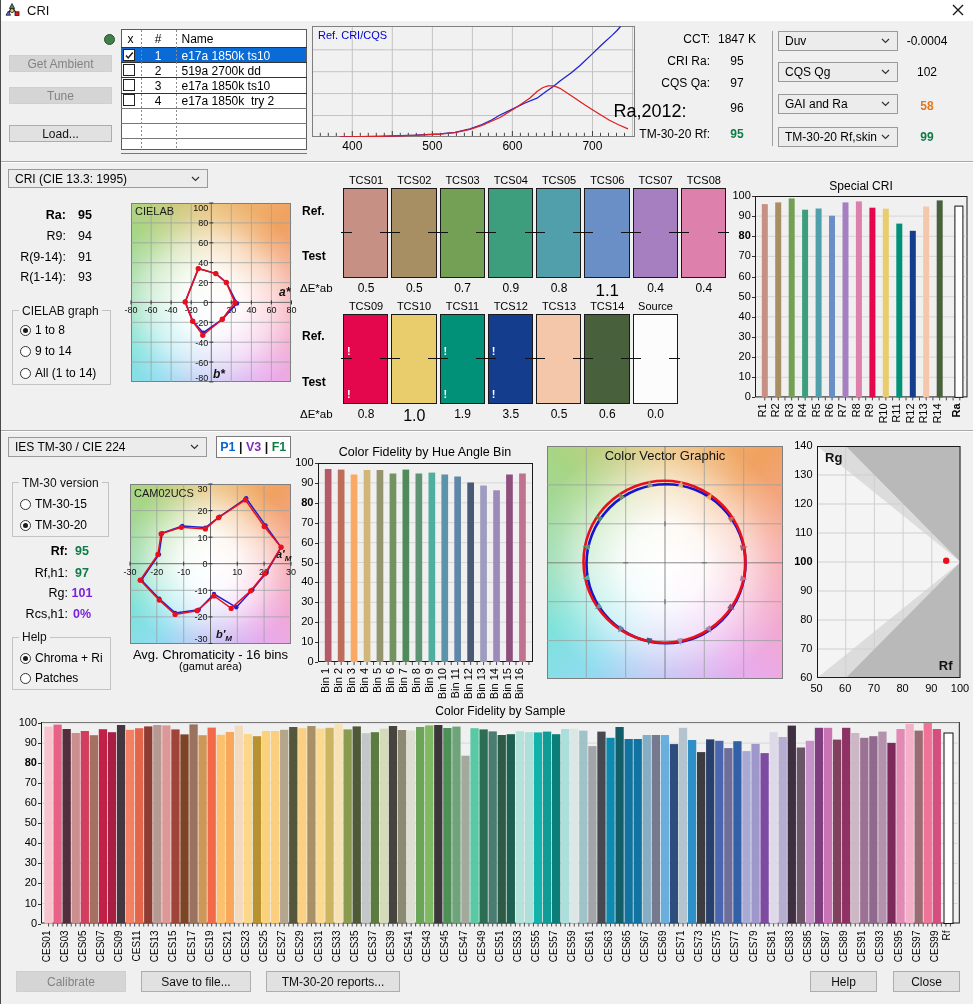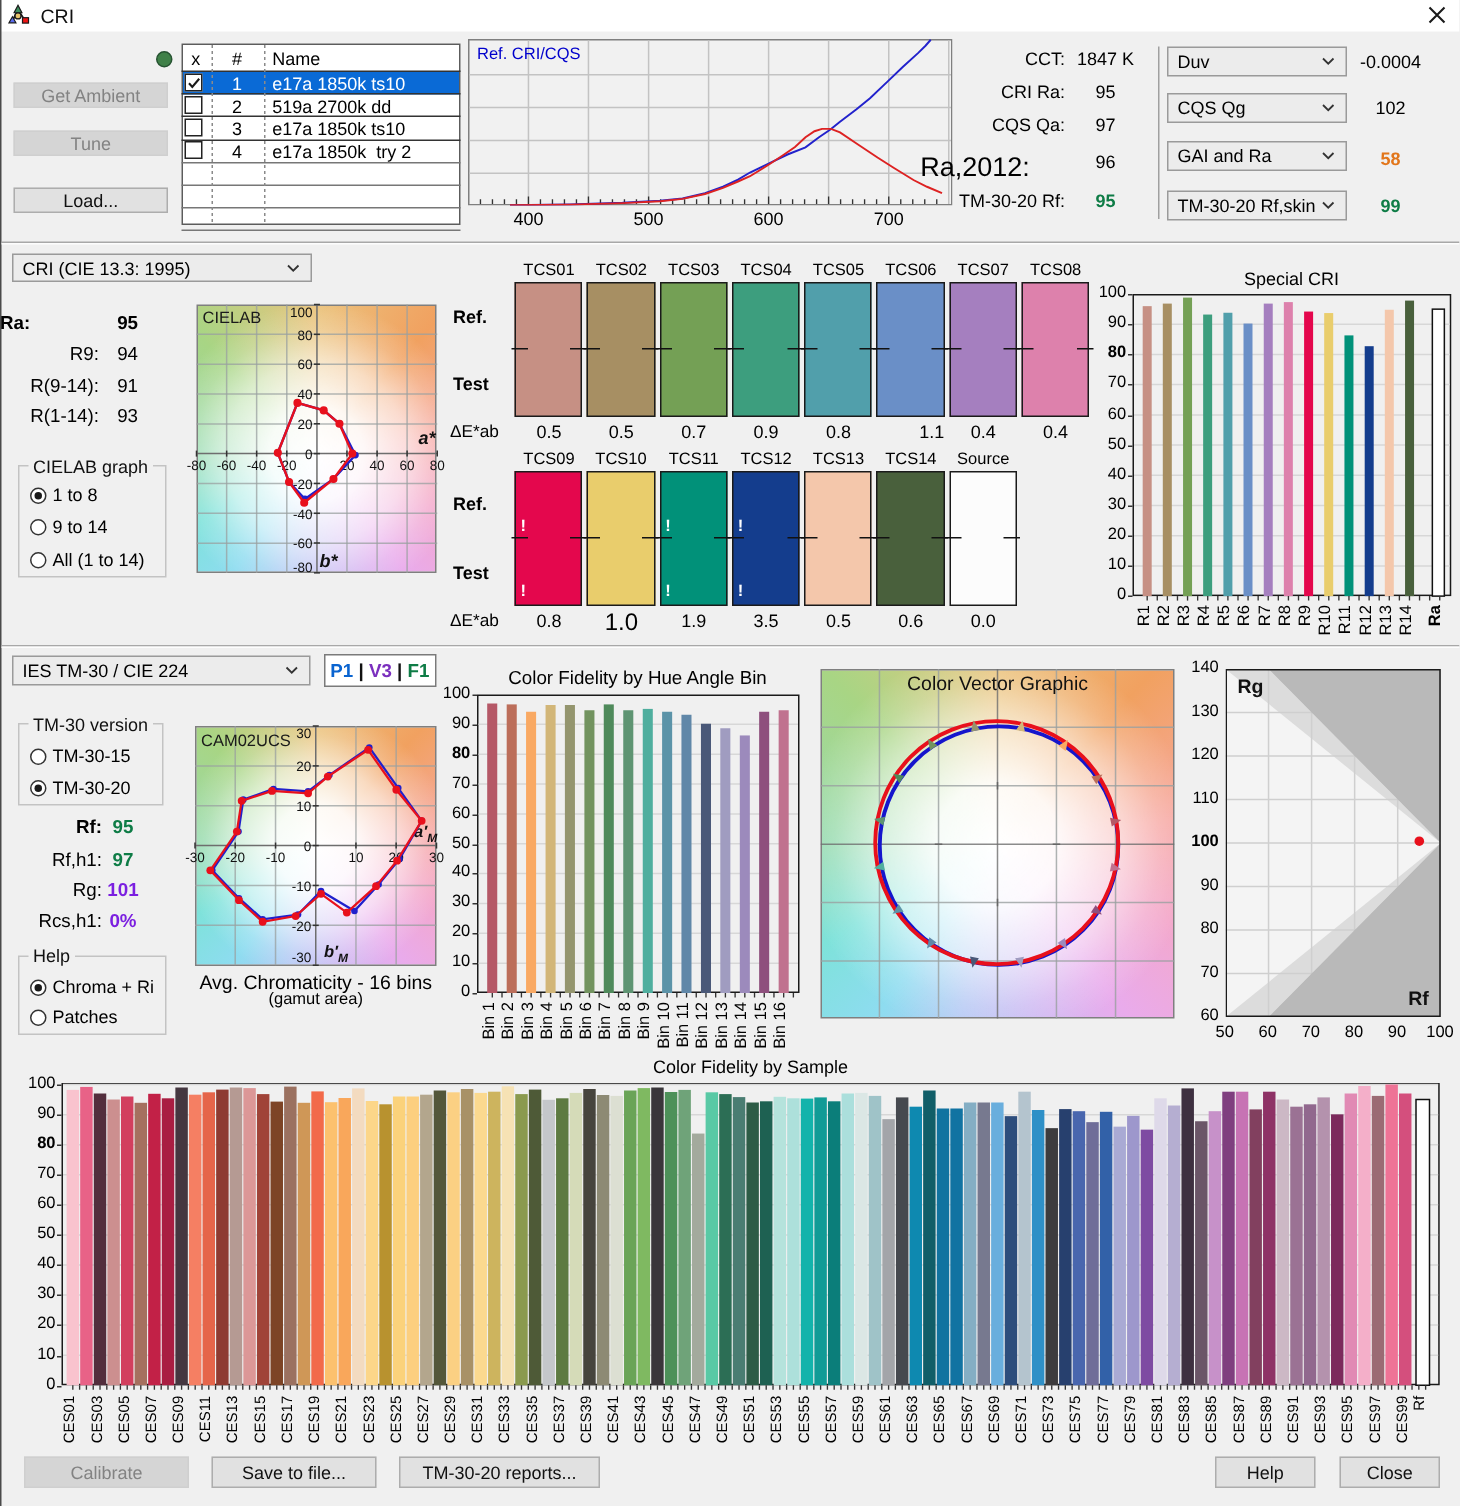--- a/index.html
+++ b/index.html
@@ -155,21 +155,21 @@
       <path d="M1 1 L4.5 4.5 L8 1" stroke="#333" stroke-width="1.2" fill="none"></path>
     </svg></div>
 <div class="abs" style="left:897px;top:129.5px;width:60px;text-align:center;font-size:12px;color:#0e7c46;font-weight:bold;">99</div>
 <div class="abs" style="left:1px;top:161px;width:972px;height:1px;background:#a8a8a8;"></div>
 <div class="abs" style="left:1px;top:162px;width:972px;height:1px;background:#fdfdfd;"></div>
 <div class="abs" style="left:1px;top:430px;width:972px;height:1px;background:#a8a8a8;"></div>
 <div class="abs" style="left:1px;top:431px;width:972px;height:1px;background:#fdfdfd;"></div>
 <div class="combo" style="left:8px;top:169px;width:200px;height:19px;">CRI (CIE 13.3: 1995)<svg width="9" height="6">
       <path d="M1 1 L4.5 4.5 L8 1" stroke="#333" stroke-width="1.2" fill="none"></path>
     </svg></div>
-<div class="abs" style="left:0px;top:208.4px;width:66px;font-size:12.5px;font-weight:bold;">Ra:</div>
+<div class="abs" style="left:0px;top:208.4px;width:66px;text-align:right;font-size:12.5px;font-weight:bold;">Ra:</div>
 <div class="abs" style="left:66px;top:208.4px;width:26px;text-align:right;font-size:12.5px;font-weight:bold;">95</div>
 <div class="abs" style="left:0px;top:229.0px;width:66px;text-align:right;font-size:12.5px;font-weight:normal;">R9:</div>
 <div class="abs" style="left:66px;top:229.0px;width:26px;text-align:right;font-size:12.5px;font-weight:normal;">94</div>
 <div class="abs" style="left:0px;top:250.0px;width:66px;text-align:right;font-size:12.5px;font-weight:normal;">R(9-14):</div>
 <div class="abs" style="left:66px;top:250.0px;width:26px;text-align:right;font-size:12.5px;font-weight:normal;">91</div>
 <div class="abs" style="left:0px;top:270.3px;width:66px;text-align:right;font-size:12.5px;font-weight:normal;">R(1-14):</div>
 <div class="abs" style="left:66px;top:270.3px;width:26px;text-align:right;font-size:12.5px;font-weight:normal;">93</div>
 <div class="grp" style="left:12px;top:310px;width:99px;height:75px;"></div>
 <div class="grplab" style="left:19px;top:304px;">CIELAB graph</div>
 <div class="radio sel" style="left:20px;top:325.0px;"></div>
@@ -275,21 +275,21 @@
 <div class="abs" style="left:465.75px;top:281.0px;width:90px;text-align:center;font-size:12px;">0.9</div>
 <div class="abs" style="left:514.0px;top:173.5px;width:90px;text-align:center;font-size:11px;">TCS05</div>
 <div class="abs" style="left:536.0px;top:188.0px;width:45.3px;height:89.5px;background:#519fab;border:1px solid #1a1a1a;box-sizing:border-box;"></div>
 <div class="abs" style="left:533.5px;top:232.3px;width:11px;height:1px;background:#111;"></div>
 <div class="abs" style="left:572.8px;top:232.3px;width:11px;height:1px;background:#111;"></div>
 <div class="abs" style="left:514.0px;top:281.0px;width:90px;text-align:center;font-size:12px;">0.8</div>
 <div class="abs" style="left:562.25px;top:173.5px;width:90px;text-align:center;font-size:11px;">TCS06</div>
 <div class="abs" style="left:584.25px;top:188.0px;width:45.3px;height:89.5px;background:#6a8fc7;border:1px solid #1a1a1a;box-sizing:border-box;"></div>
 <div class="abs" style="left:581.75px;top:232.3px;width:11px;height:1px;background:#111;"></div>
 <div class="abs" style="left:621.05px;top:232.3px;width:11px;height:1px;background:#111;"></div>
-<div class="abs" style="left:562.25px;top:281.0px;width:90px;text-align:center;font-size:12px;margin-left:14px;">1.1</div>
+<div class="abs" style="left:562.25px;top:281.0px;width:90px;text-align:center;font-size:17px;">1.1</div>
 <div class="abs" style="left:610.5px;top:173.5px;width:90px;text-align:center;font-size:11px;">TCS07</div>
 <div class="abs" style="left:632.5px;top:188.0px;width:45.3px;height:89.5px;background:#a57fbf;border:1px solid #1a1a1a;box-sizing:border-box;"></div>
 <div class="abs" style="left:630.0px;top:232.3px;width:11px;height:1px;background:#111;"></div>
 <div class="abs" style="left:669.3px;top:232.3px;width:11px;height:1px;background:#111;"></div>
 <div class="abs" style="left:610.5px;top:281.0px;width:90px;text-align:center;font-size:12px;">0.4</div>
 <div class="abs" style="left:658.75px;top:173.5px;width:90px;text-align:center;font-size:11px;">TCS08</div>
 <div class="abs" style="left:680.75px;top:188.0px;width:45.3px;height:89.5px;background:#dd81ac;border:1px solid #1a1a1a;box-sizing:border-box;"></div>
 <div class="abs" style="left:678.25px;top:232.3px;width:11px;height:1px;background:#111;"></div>
 <div class="abs" style="left:717.55px;top:232.3px;width:11px;height:1px;background:#111;"></div>
 <div class="abs" style="left:658.75px;top:281.0px;width:90px;text-align:center;font-size:12px;">0.4</div>

